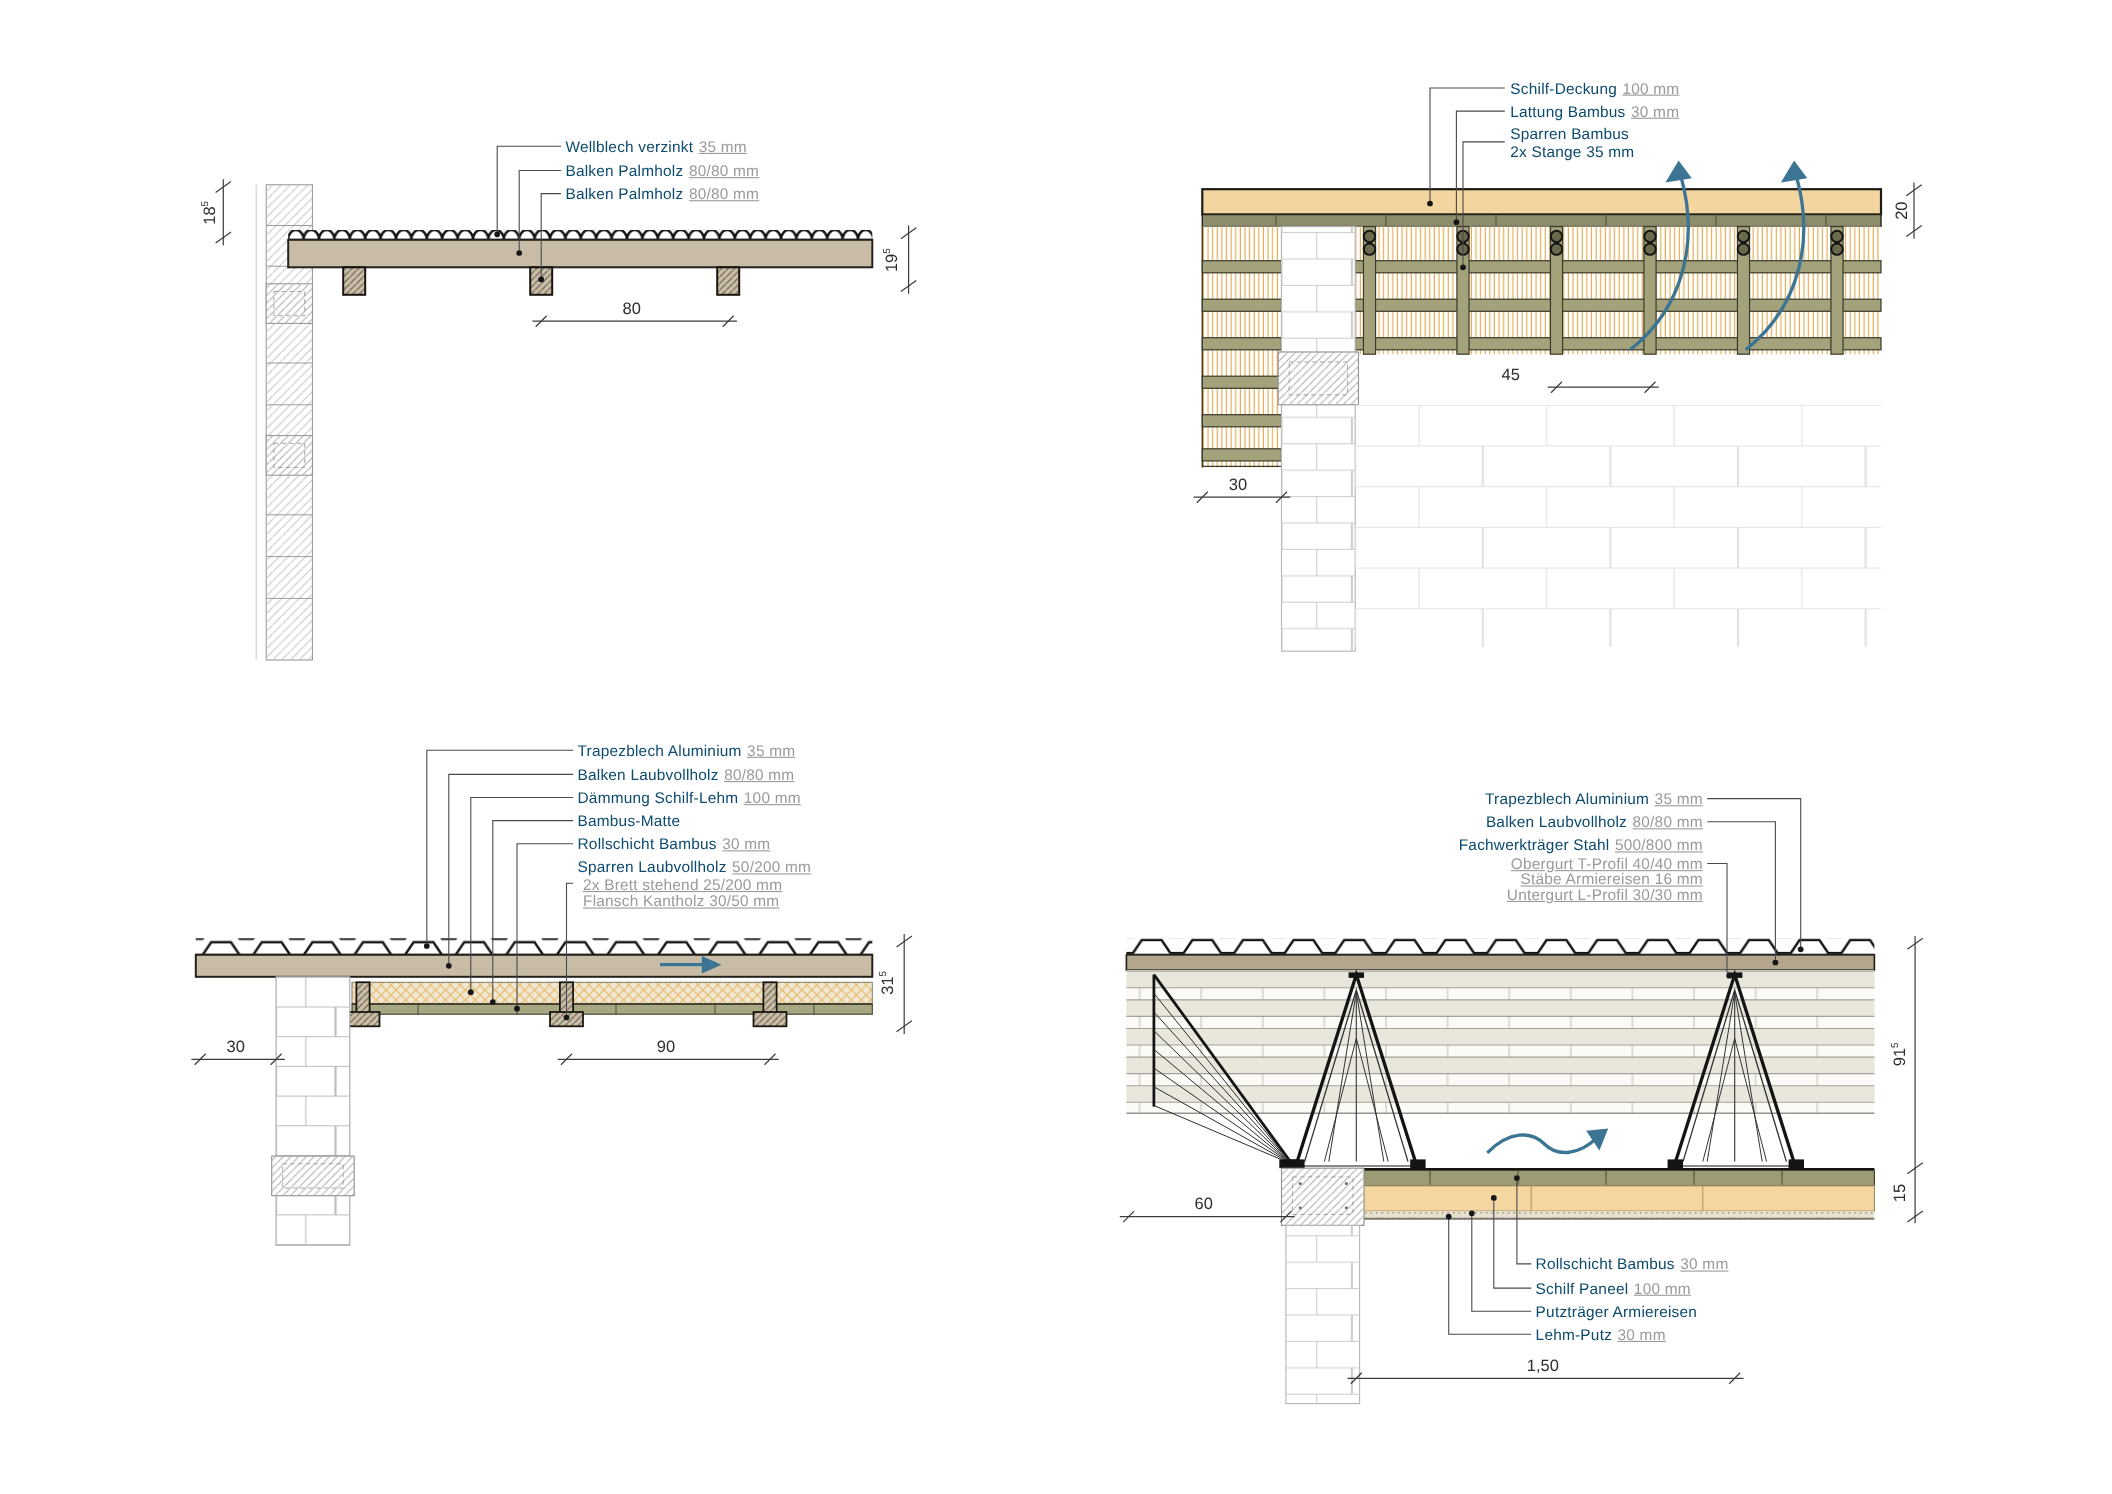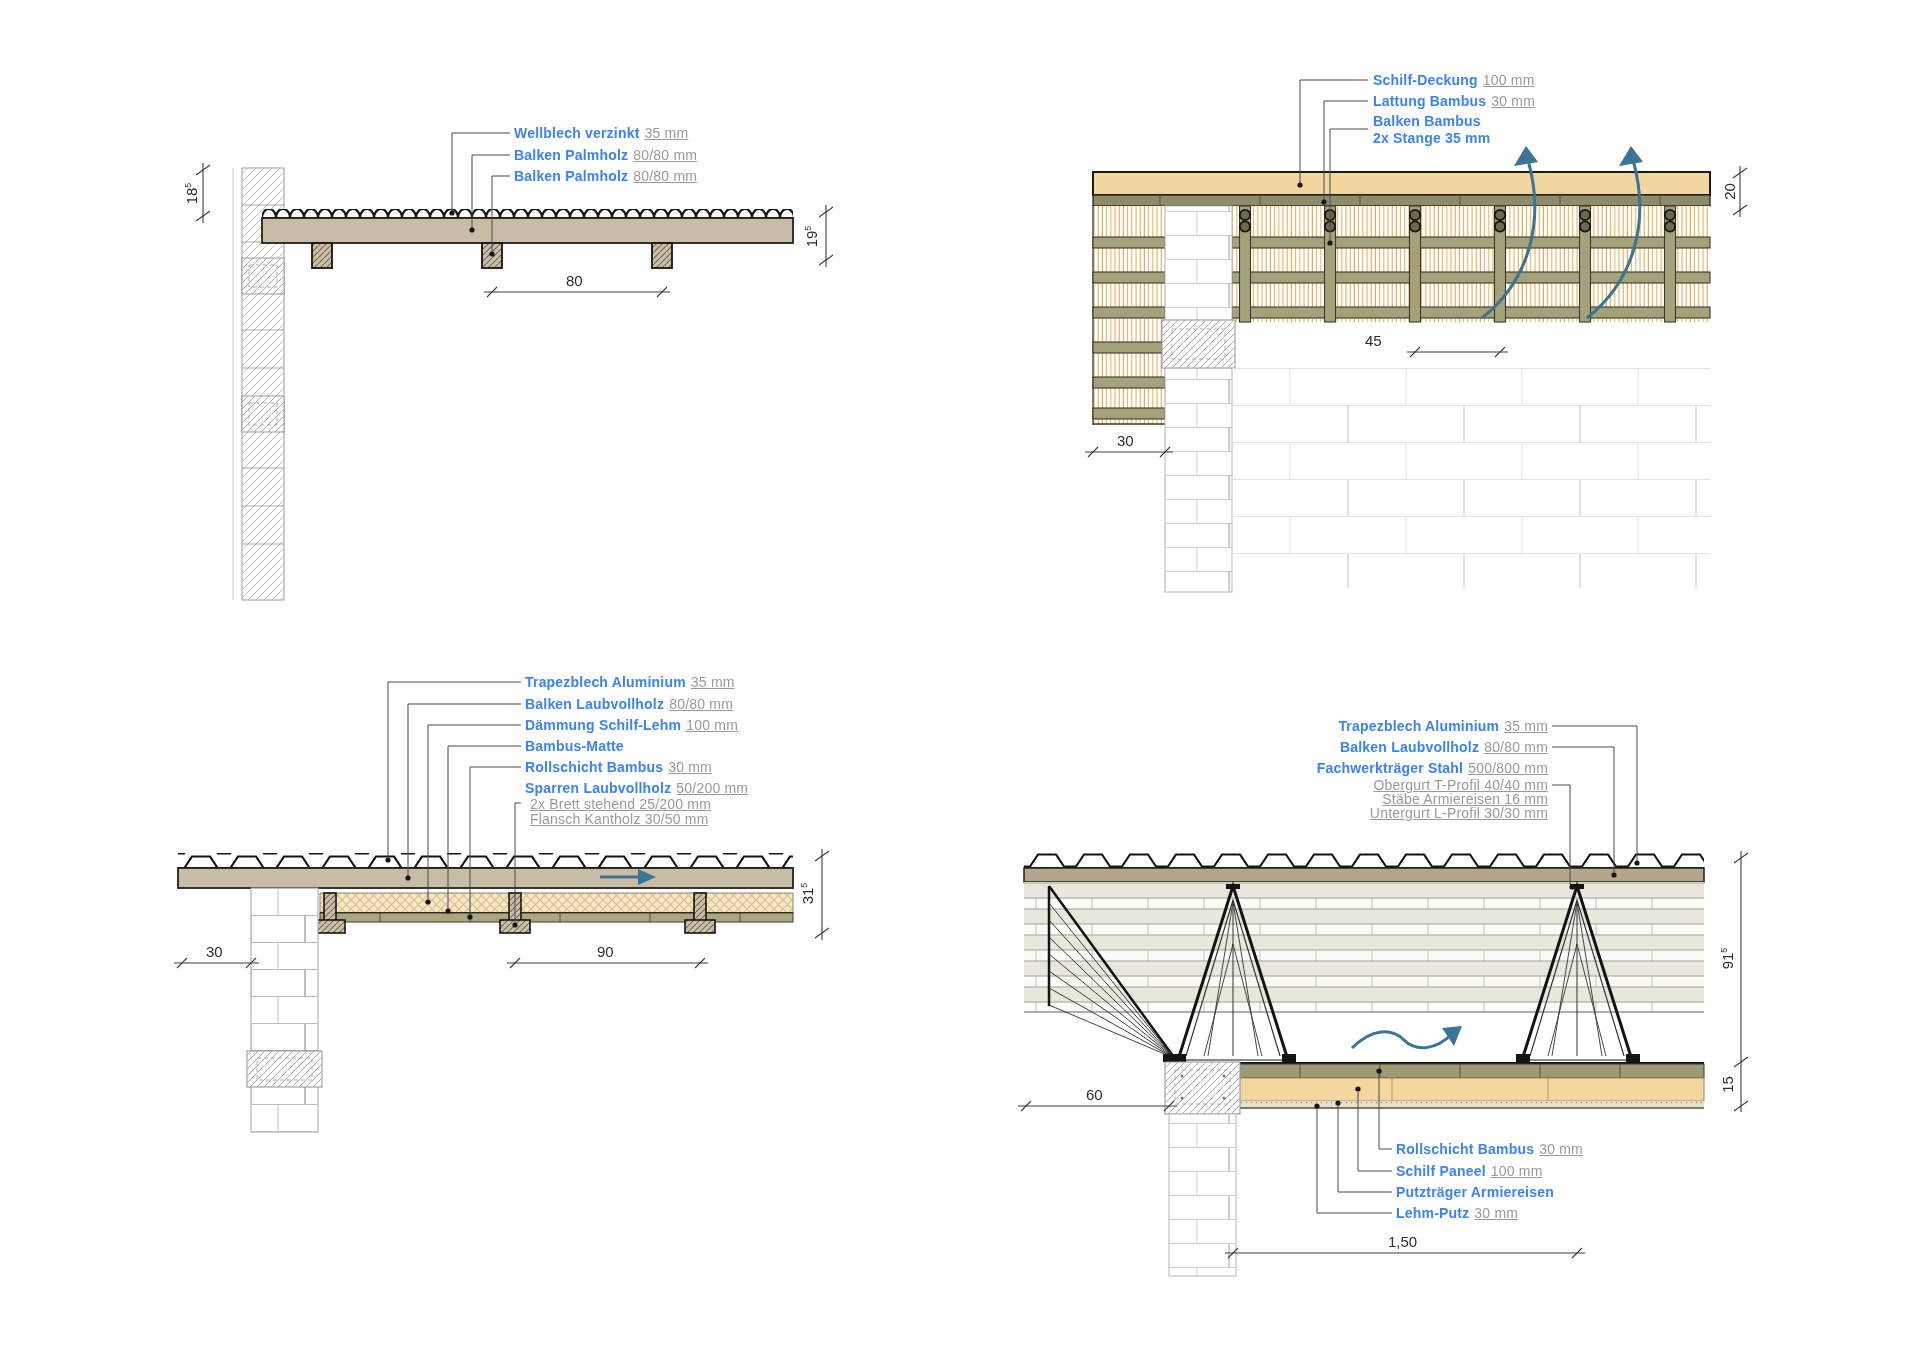--- a/index.html
+++ b/index.html
@@ -1,20 +1,20 @@
 <!DOCTYPE html>
 <html><head>
 <meta charset="utf-8">
 <style>
   html,body{margin:0;padding:0;background:#ffffff;}
   #canvas{position:relative;width:1920px;height:1358px;background:#ffffff;overflow:hidden;
           font-family:"Liberation Sans", sans-serif;}
   #canvas svg{position:absolute;left:0;top:0;}
   .lbl{position:absolute;font-size:14px;line-height:18px;white-space:nowrap;color:#161616;letter-spacing:.2px;}
-  .lbl .b{font-weight:700;color:#3b82f6;}
+  .lbl .b{font-weight:400;color:#0c4a6e;}
   .lbl .r{color:#9a9a9a;margin-left:5px;text-decoration:underline;}
   .lbl.right{text-align:right;width:320px;}
   .dim{position:absolute;font-size:15px;color:#2e2e2e;white-space:nowrap;}
   .dimv{transform:rotate(-90deg);transform-origin:center center;width:60px;text-align:center;}
   .dim sup{font-size:9px;vertical-align:super;line-height:0;}
 </style>
 </head>
 <body>
 
 <div id="canvas">
@@ -377,21 +377,21 @@
 <div class="lbl" style="left:514px;top:124px"><span class="b">Wellblech verzinkt</span><span class="r">35 mm</span></div>
 <div class="lbl" style="left:514px;top:146px"><span class="b">Balken Palmholz</span><span class="r">80/80 mm</span></div>
 <div class="lbl" style="left:514px;top:167px"><span class="b">Balken Palmholz</span><span class="r">80/80 mm</span></div>
 
 <div class="dim dimv" style="left:161px;top:185px"><span>18</span><sup>5</sup></div>
 <div class="dim dimv" style="left:781px;top:228px"><span>19</span><sup>5</sup></div>
 <div class="dim" style="left:566px;top:272px"><span>80</span></div>
 
 <div class="lbl" style="left:1373px;top:71px"><span class="b">Schilf-Deckung</span><span class="r">100 mm</span></div>
 <div class="lbl" style="left:1373px;top:92px"><span class="b">Lattung Bambus</span><span class="r">30 mm</span></div>
-<div class="lbl" style="left:1373px;top:112px"><span class="b">Balken Bambus</span><span class="r"></span></div>
+<div class="lbl" style="left:1373px;top:112px"><span class="b">Sparren Bambus</span><span class="r"></span></div>
 <div class="lbl" style="left:1373px;top:129px"><span class="b">2x Stange 35 mm</span><span class="r"></span></div>
 
 <div class="dim dimv" style="left:1699px;top:183px"><span>20</span></div>
 <div class="dim" style="left:1365px;top:332px"><span>45</span></div>
 <div class="dim" style="left:1117px;top:432px"><span>30</span></div>
 
 <div class="lbl" style="left:525px;top:673px"><span class="b">Trapezblech Aluminium</span><span class="r">35 mm</span></div>
 <div class="lbl" style="left:525px;top:695px"><span class="b">Balken Laubvollholz</span><span class="r">80/80 mm</span></div>
 <div class="lbl" style="left:525px;top:716px"><span class="b">Dämmung Schilf-Lehm</span><span class="r">100 mm</span></div>
 <div class="lbl" style="left:525px;top:737px"><span class="b">Bambus-Matte</span><span class="r"></span></div>

